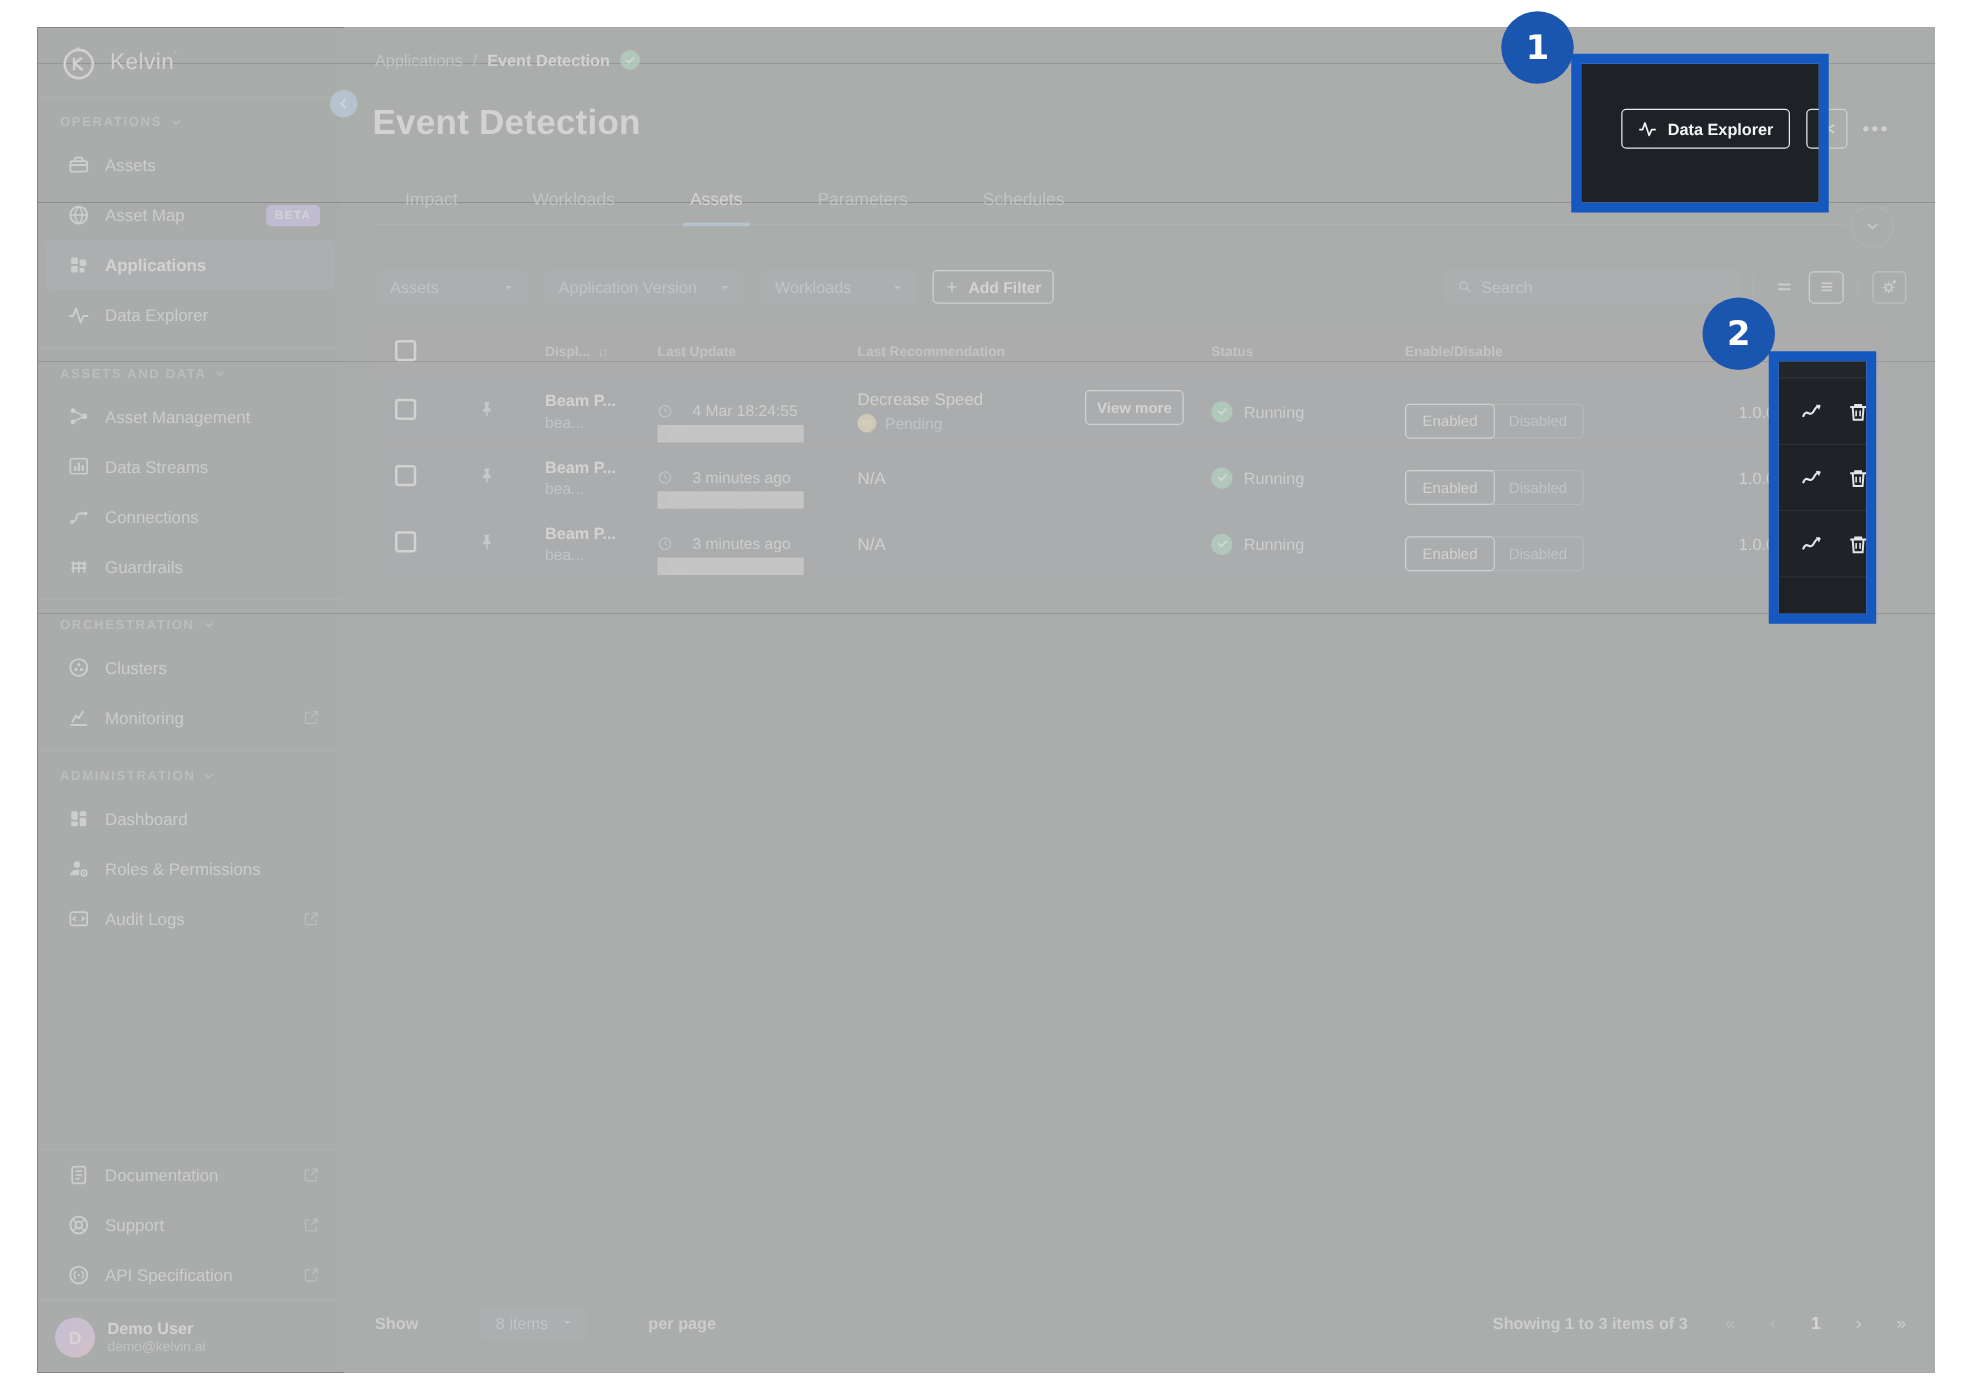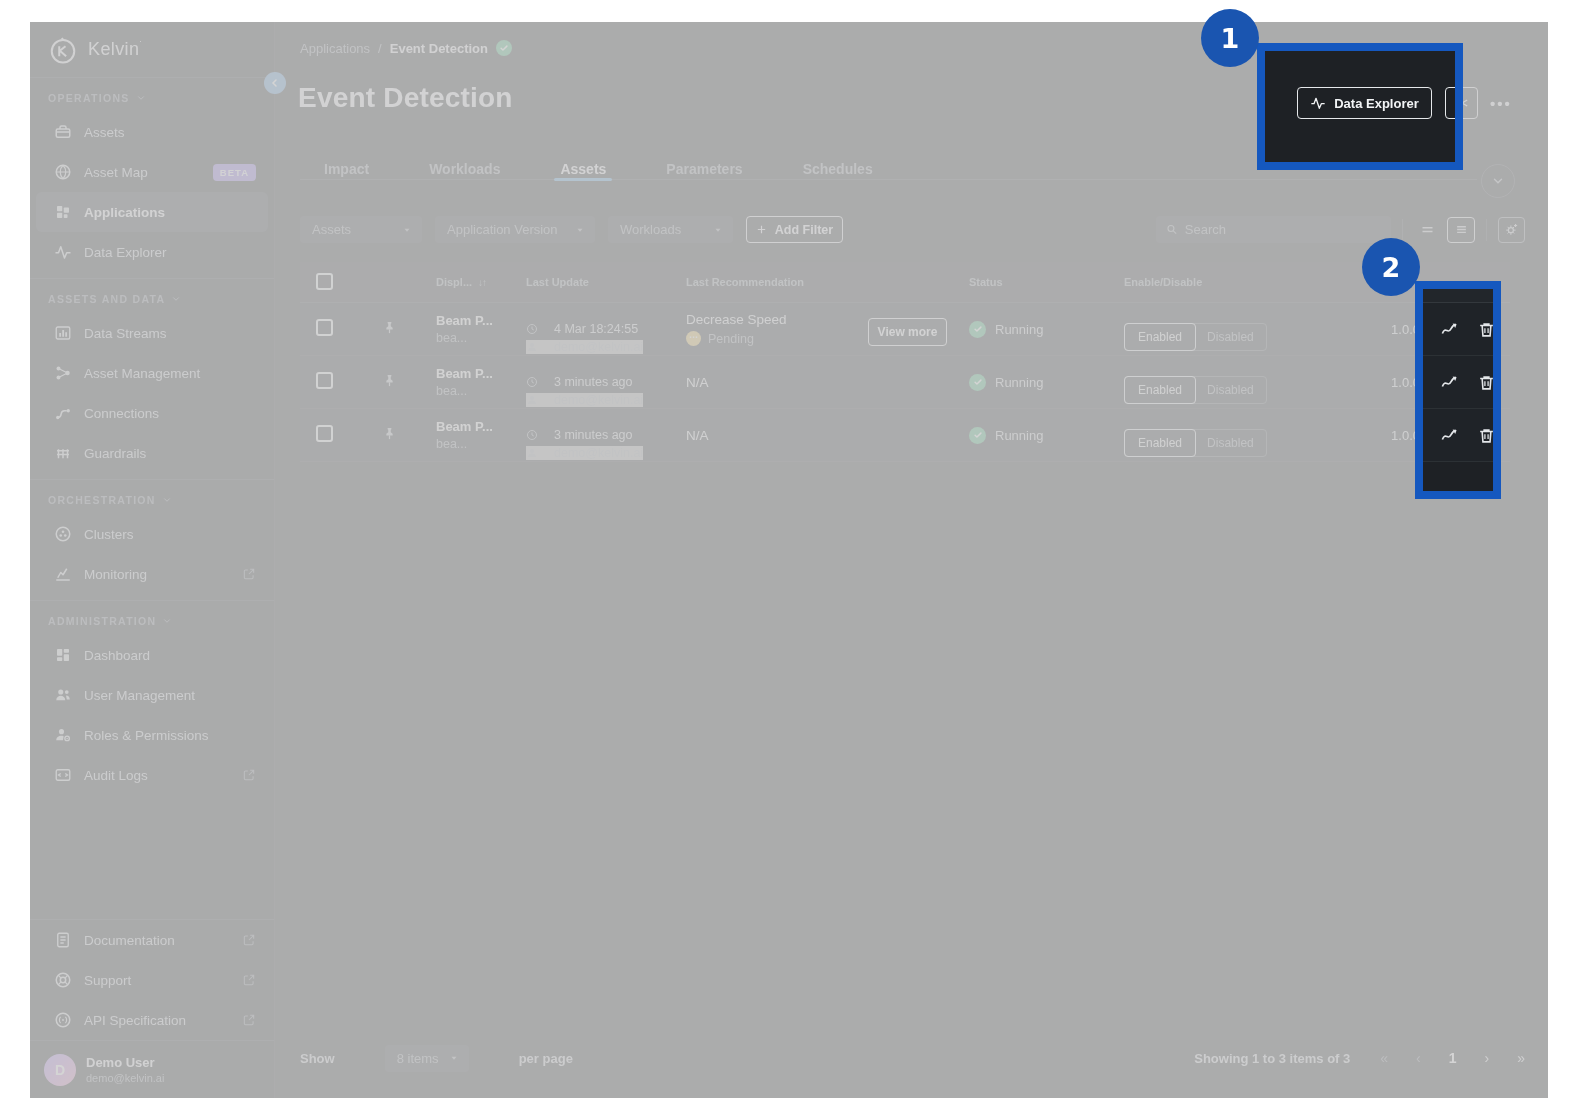--- a/index.html
+++ b/index.html
@@ -39,21 +39,21 @@
   .user-email{font-size:11px; color:var(--mut); margin-top:2px;}
 
   
   .breadcrumb{position:absolute; left:270px; top:18px; font-size:13px; color:var(--mut); display:flex; align-items:center; gap:8px;}
   .breadcrumb .cur{color:#eceef0; font-weight:bold;}
   .bc-check{width:16px; height:16px; border-radius:50%; background:#3cb878; color:#fff; display:flex; align-items:center; justify-content:center;}
   .bc-check svg{width:10px; height:10px;}
   .page-title{position:absolute; left:268px; top:60px; font-size:28px; font-weight:bold; color:#f3f5f7; letter-spacing:.2px;}
 
   .tabs{position:absolute; left:270px; top:125px; width:1177px; height:33px; border-bottom:1px solid #3a3f44; display:flex; gap:56px; padding-left:22px;}
-  .tab{font-size:14px; font-weight:bold; color:var(--mut); position:relative; padding:4px 2px; cursor:pointer;margin-top:10px;}
+  .tab{font-size:14px; font-weight:normal; color:var(--mut); position:relative; padding:4px 2px; cursor:pointer;}
   .tab.active{color:#f3f5f7;}
   .tab.active::after{content:""; position:absolute; left:-4px; right:-4px; bottom:-2px; height:3px; background:#4d9fdc; border-radius:2px;}
   .tabs-chevron{position:absolute; left:1451px; top:142px; width:34px; height:34px; border-radius:50%; border:1px solid #43484d; color:#aab0b6; display:flex; align-items:center; justify-content:center;}
   .tabs-chevron svg{width:14px; height:14px;}
 
   .header-actions{position:absolute; top:65px; left:1267px; height:32px; display:flex; align-items:center;}
   .btn-outline{border:1.5px solid #e6e9eb; border-radius:4px; color:#f2f4f6; background:transparent; display:flex; align-items:center; justify-content:center; gap:8px; font-size:13px; font-weight:bold; cursor:pointer;}
   .de-btn{width:135px; height:32px;}
   .de-btn svg{width:16px; height:16px;}
   .sq-btn{width:33px; height:32px; margin-left:13px;}
@@ -76,21 +76,21 @@
   .icon-btn svg{width:15px; height:15px;}
   .icon-btn.sel{border-color:#e2e5e8; margin-left:7px; width:28px;}
   .gear-btn{border:1px solid #8b9197; width:27px;}
 
   
   .table{position:absolute; left:270px; top:240px; width:1210px; font-size:13px;}
   .tr{display:flex; align-items:center; border-bottom:1px solid var(--rowline);}
   .tr.head{height:41px; background:#22262b; border-bottom:1px solid #33383d; color:var(--mut); font-size:11px; font-weight:bold;}
   .tr.row{height:53px; background:#1f2328;}
   .c-sel{width:60px; padding-left:16px;} .c-pin{width:76px; padding-left:22px;}
-  .c-name{width:90px;} .c-upd{width:160px;} .c-rec{width:283px; display:flex; align-items:flex-end;}
+  .c-name{width:90px;} .c-upd{width:160px;} .c-rec{width:283px; display:flex; align-items:flex-start;}
   .c-status{width:155px; display:flex; align-items:center; gap:9px;}
   .c-en{width:168px;} .c-ver{width:138px; text-align:right; padding-right:10px;}
   .c-act{width:80px; display:flex; align-items:center; gap:18px; padding-left:10px;}
   .cb{width:17px; height:17px; border:2px solid #eef0f2; border-radius:3px; display:inline-block; cursor:pointer;}
   .pin-ic{width:15px; height:15px; color:#b6bcc2;}
   .sort{font-size:10px; margin-left:6px; color:var(--mut); letter-spacing:-1px;}
   .nm{font-weight:bold; color:#f0f2f4;} .nm-sub{color:var(--mut); font-size:12.5px; margin-top:3px;}
   .meta-line{display:flex; align-items:center; gap:16px; color:#d3d7db; font-size:12.5px;}
   .meta-line.dim{color:var(--mut); margin-top:4px;}
   .meta-line svg{width:12px; height:12px; color:var(--mut);}
@@ -333,29 +333,29 @@
 
       <div class="sect-div"></div>
       <div class="nav-label">
           <span>ASSETS AND DATA</span>
           <svg>
             <use href="#i-chevd"></use>
           </svg>
         </div>
       <div class="nav-item">
           <span class="nico"><svg>
+              <use href="#i-nodes"></use>
+            </svg></span>
+          <span>Asset Management</span>
+        </div>
+      <div class="nav-item">
+          <span class="nico"><svg>
               <use href="#i-bars"></use>
             </svg></span>
           <span>Data Streams</span>
-        </div>
-      <div class="nav-item">
-          <span class="nico"><svg>
-              <use href="#i-nodes"></use>
-            </svg></span>
-          <span>Asset Management</span>
         </div>
       <div class="nav-item">
           <span class="nico"><svg>
               <use href="#i-route"></use>
             </svg></span>
           <span>Connections</span>
         </div>
       <div class="nav-item">
           <span class="nico"><svg>
               <use href="#i-fence"></use>
@@ -392,26 +392,20 @@
           <span>ADMINISTRATION</span>
           <svg>
             <use href="#i-chevd"></use>
           </svg>
         </div>
       <div class="nav-item">
           <span class="nico"><svg>
               <use href="#i-dash"></use>
             </svg></span>
           <span>Dashboard</span>
-        </div>
-      <div class="nav-item">
-          <span class="nico"><svg>
-              <use href="#i-users"></use>
-            </svg></span>
-          <span>User Management</span>
         </div>
       <div class="nav-item">
           <span class="nico"><svg>
               <use href="#i-usergear"></use>
             </svg></span>
           <span>Roles &amp; Permissions</span>
         </div>
       <div class="nav-item">
           <span class="nico"><svg>
               <use href="#i-code"></use>

